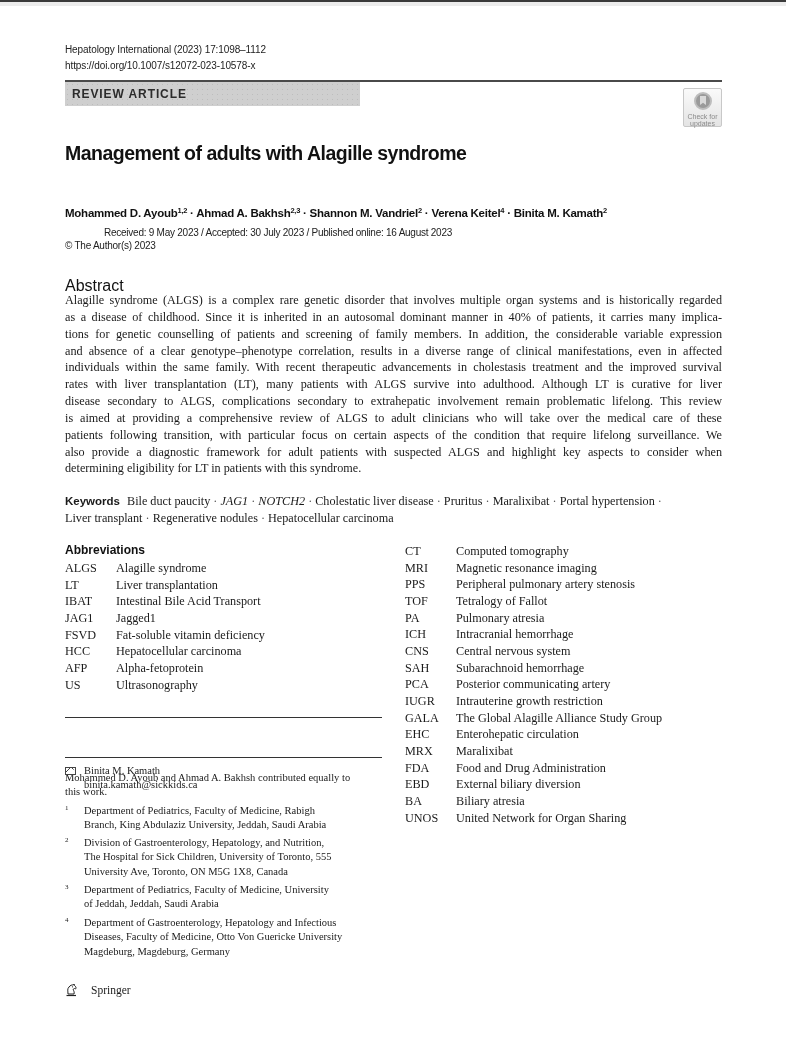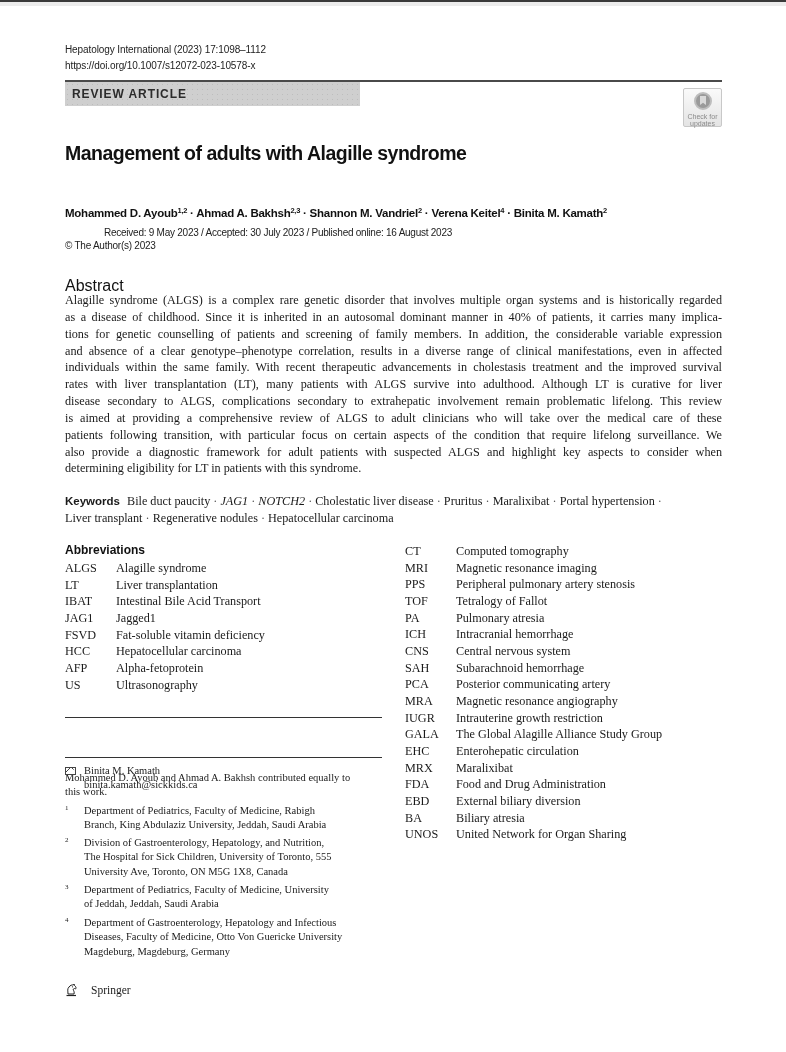--- a/index.html
+++ b/index.html
@@ -187,24 +187,20 @@
     </div>
   <div class="abbr-row">
       <span class="abbr-key">SAH</span>
       <span>Subarachnoid hemorrhage</span>
     </div>
   <div class="abbr-row">
       <span class="abbr-key">PCA</span>
       <span>Posterior communicating artery</span>
     </div>
   <div class="abbr-row">
-      <span class="abbr-key">MRA</span>
-      <span>Magnetic resonance angiography</span>
-    </div>
-  <div class="abbr-row">
       <span class="abbr-key">IUGR</span>
       <span>Intrauterine growth restriction</span>
     </div>
   <div class="abbr-row">
       <span class="abbr-key">GALA</span>
       <span>The Global Alagille Alliance Study Group</span>
     </div>
   <div class="abbr-row">
       <span class="abbr-key">EHC</span>
       <span>Enterohepatic circulation</span>

